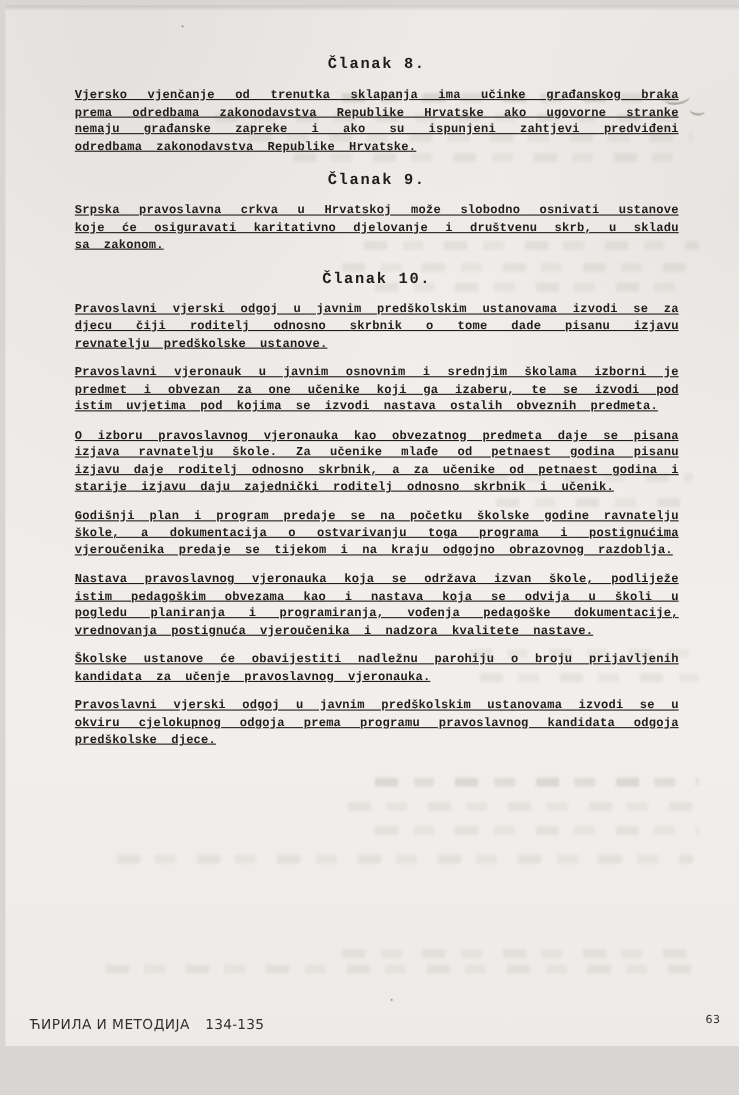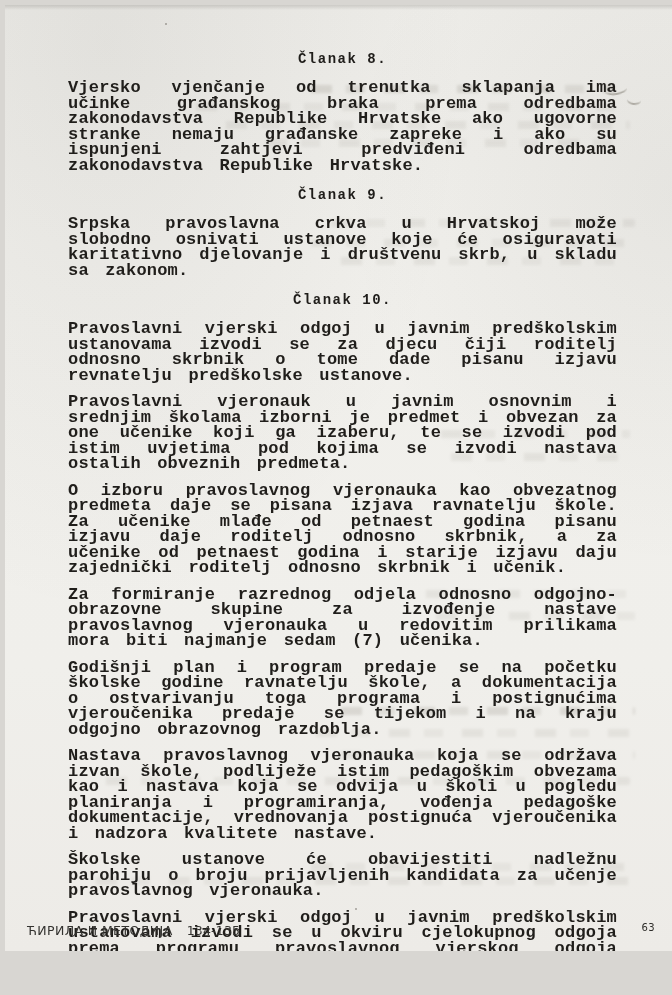--- a/index.html
+++ b/index.html
@@ -19,25 +19,26 @@
   .content{
     position:absolute;left:63px;top:46px;width:549px;
   }
   .article-heading{
     font-size:14px;line-height:16px;font-weight:700;
     text-align:center;letter-spacing:1.5px;
     margin:14px 0 13px 0;
   }
   .article-heading.first{margin-top:0;}
   .body-par{
-    font-size:17px;line-height:15.5px;font-weight:700;
+    font-size:11px;line-height:15.5px;font-weight:700;
     text-align:justify;
     word-spacing:6px;letter-spacing:.2px;
     margin:0 0 11px 0;
     color:#201e1b;
+    text-decoration:underline;
   }
   .footer{
     position:absolute;left:0;top:916px;width:672px;height:22px;
     font-family:"DejaVu Sans","Liberation Sans",sans-serif;
     font-size:12.5px;color:#33322f;letter-spacing:.4px;text-align:center;
   }
   .footer-left{position:absolute;left:22px;top:2px;white-space:nowrap;}
   .footer-issue{margin-left:14px;letter-spacing:.2px;}
   .page-number{position:absolute;right:22px;top:1px;font-size:10px;color:#2d2c29;}
   .scan-bar{
@@ -101,26 +102,25 @@
     <h2 class="article-heading first">Članak 8.</h2>
     <p class="body-par">Vjersko vjenčanje od trenutka sklapanja ima učinke građanskog braka prema odredbama zakonodavstva Republike Hrvatske ako ugovorne stranke nemaju građanske zapreke i ako su ispunjeni zahtjevi predviđeni odredbama zakonodavstva Republike Hrvatske.</p>
 
     <h2 class="article-heading">Članak 9.</h2>
     <p class="body-par">Srpska pravoslavna crkva u Hrvatskoj može slobodno osnivati ustanove koje će osiguravati karitativno djelovanje i društvenu skrb, u skladu sa zakonom.</p>
 
     <h2 class="article-heading">Članak 10.</h2>
     <p class="body-par">Pravoslavni vjerski odgoj u javnim predškolskim ustanovama izvodi se za djecu čiji roditelj odnosno skrbnik o tome dade pisanu izjavu revnatelju predškolske ustanove.</p>
     <p class="body-par">Pravoslavni vjeronauk u javnim osnovnim i srednjim školama izborni je predmet i obvezan za one učenike koji ga izaberu, te se izvodi pod istim uvjetima pod kojima se izvodi nastava ostalih obveznih predmeta.</p>
     <p class="body-par">O izboru pravoslavnog vjeronauka kao obvezatnog predmeta daje se pisana izjava ravnatelju škole. Za učenike mlađe od petnaest godina pisanu izjavu daje roditelj odnosno skrbnik, a za učenike od petnaest godina i starije izjavu daju zajednički roditelj odnosno skrbnik i učenik.</p>
-    <p class="body-par">Za formiranje razrednog odjela odnosno odgojno-obrazovne skupine za izvođenje nastave pravoslavnog vjeronauka u redovitim prilikama mora biti najmanje sedam (7) učenika.</p>
     <p class="body-par">Godišnji plan i program predaje se na početku školske godine ravnatelju škole, a dokumentacija o ostvarivanju toga programa i postignućima vjeroučenika predaje se tijekom i na kraju odgojno obrazovnog razdoblja.</p>
     <p class="body-par">Nastava pravoslavnog vjeronauka koja se održava izvan škole, podliježe istim pedagoškim obvezama kao i nastava koja se odvija u školi u pogledu planiranja i programiranja, vođenja pedagoške dokumentacije, vrednovanja postignuća vjeroučenika i nadzora kvalitete nastave.</p>
     <p class="body-par">Školske ustanove će obavijestiti nadležnu parohiju o broju prijavljenih kandidata za učenje pravoslavnog vjeronauka.</p>
 
-    <p class="body-par">Pravoslavni vjerski odgoj u javnim predškolskim ustanovama izvodi se u okviru cjelokupnog odgoja prema programu pravoslavnog vjerskog odgoja predškolske djece.</p>
+    <p class="body-par">Pravoslavni vjerski odgoj u javnim predškolskim ustanovama izvodi se u okviru cjelokupnog odgoja prema programu pravoslavnog kandidata odgoja predškolske djece.</p>
 
   </div>
 
   <div class="footer">
     <div class="footer-left">
       <span>ЋИРИЛА И МЕТОДИЈА</span><span class="footer-issue">134-135</span>
     </div>
     <div class="page-number">63</div>
   </div>
 

